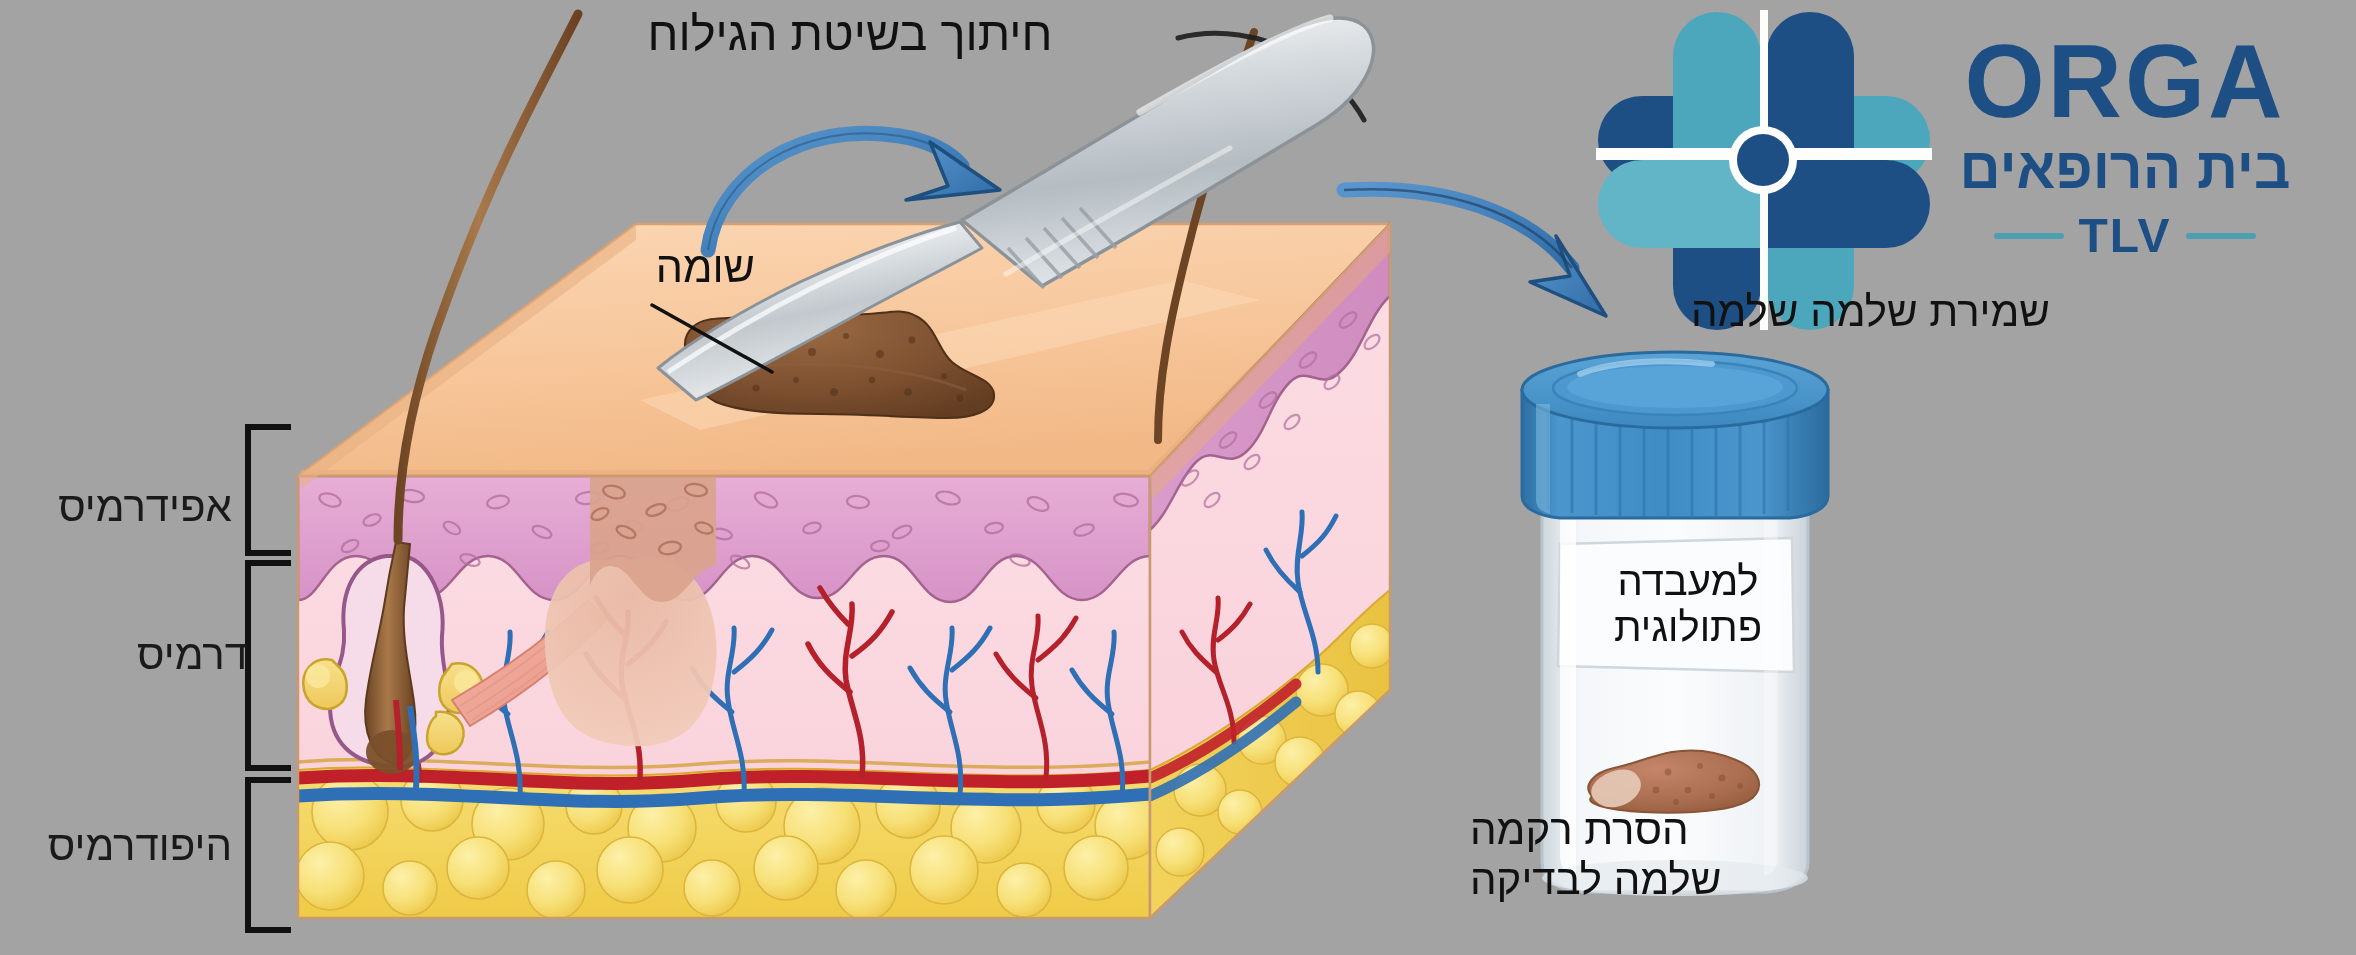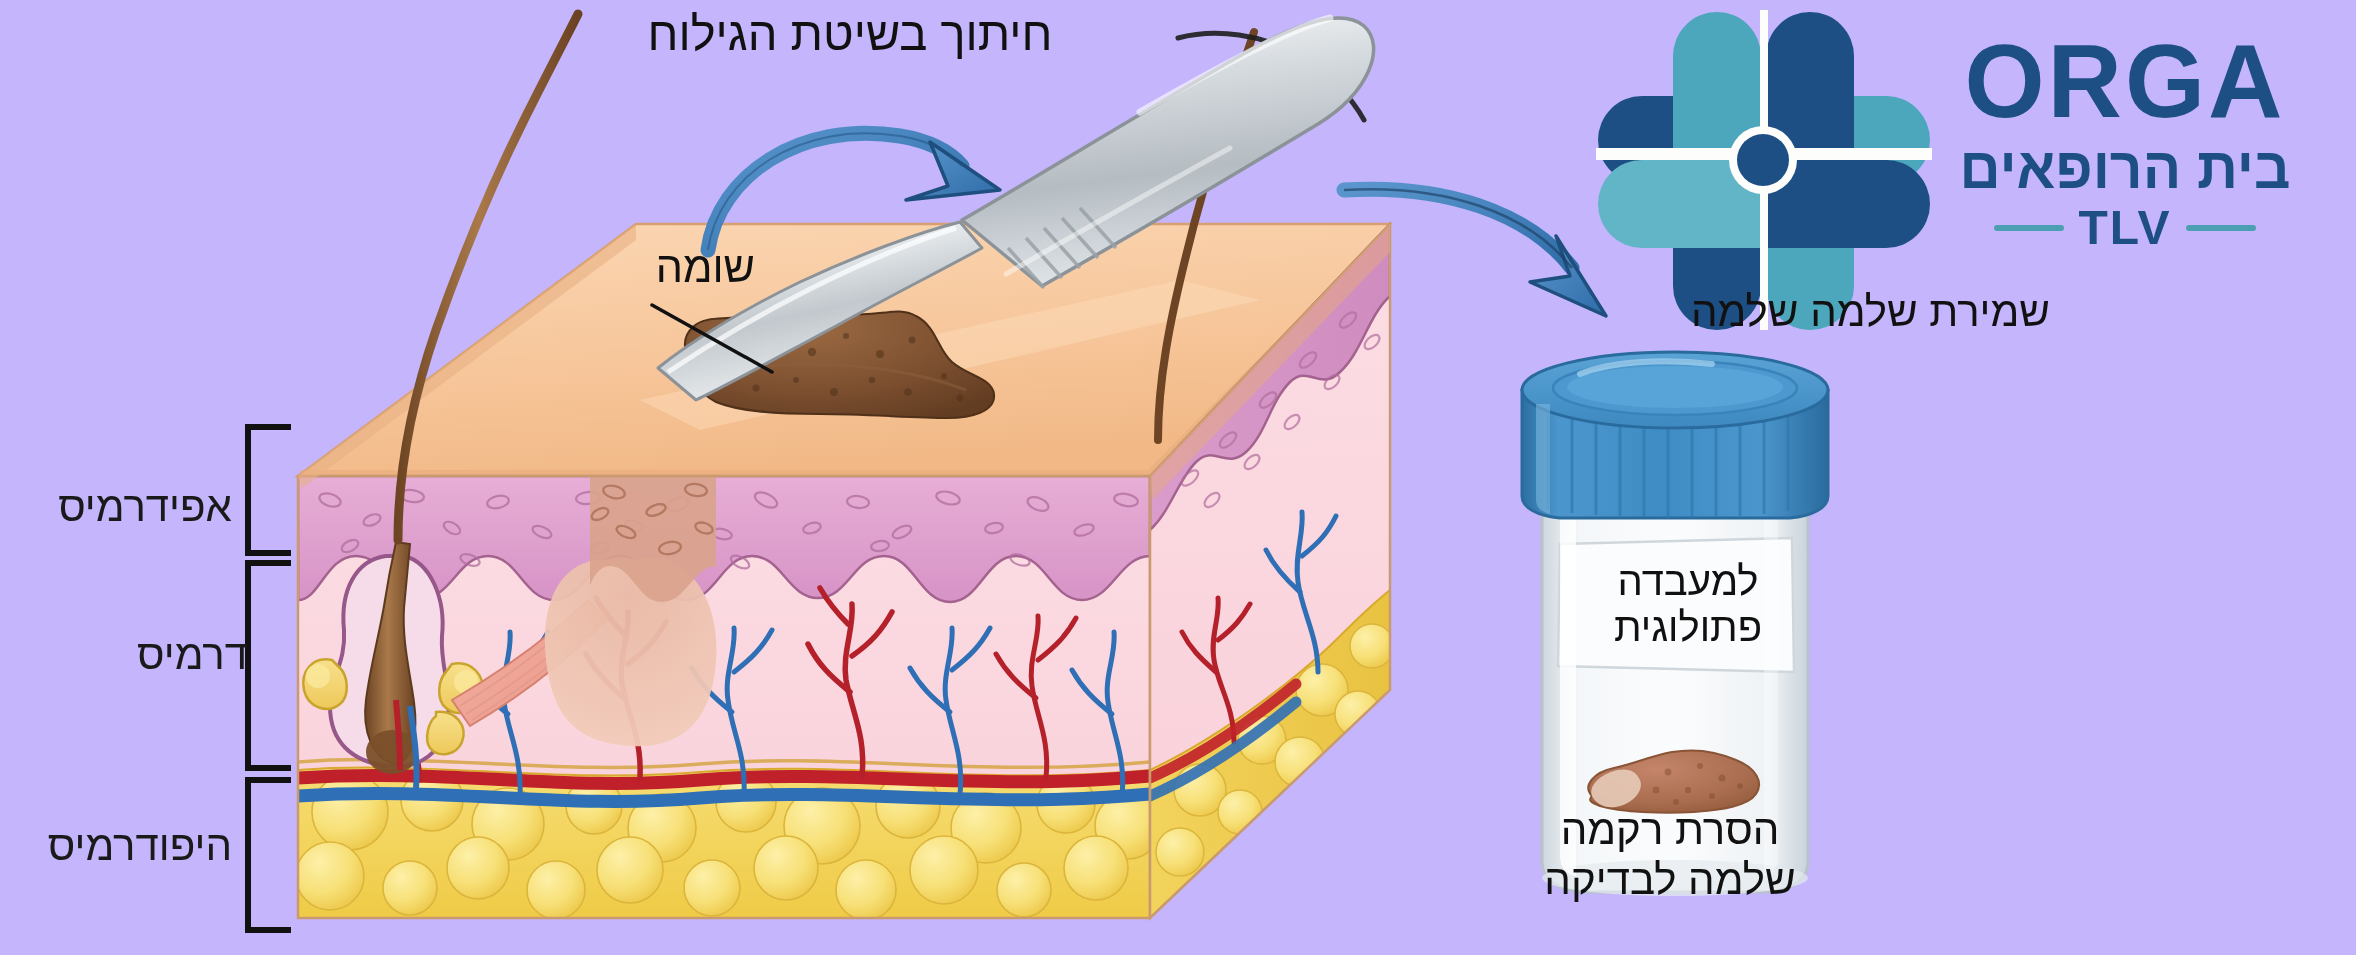--- a/index.html
+++ b/index.html
@@ -11,21 +11,21 @@
   body {
     width: 2356px; height: 955px;
     font-family: "Liberation Sans", "DejaVu Sans", sans-serif;
     overflow: hidden;
     position: relative;
   }
   #stage {
     position: relative;
     width: 2356px;
     height: 955px;
-    background: #c4b5fd;
+    background: #a3a3a3;
   }
   .abs { position: absolute; }
 
   
   .heb {
     direction: rtl;
     unicode-bidi: bidi-override;
     color: #111111;
     font-weight: 400;
     white-space: pre;
@@ -54,21 +54,21 @@
 
   #label-whole-tissue {
     left: 1580px; top: 288px;
     width: 470px;
     text-align: right;
     font-size: 42px;
   }
   #label-removal {
     left: 1470px; top: 805px;
     width: 400px;
-    text-align: center;
+    text-align: left;
     font-size: 42px;
     line-height: 1.18;
   }
   #jar-label-text {
     position: absolute;
     left: 12px; top: 0; width: 100%; height: 100%;
     display: flex; flex-direction: column;
     align-items: center; justify-content: center;
     font-size: 40px;
     line-height: 1.15;
@@ -92,21 +92,21 @@
     width: 450px;
     font-size: 57px;
     font-weight: 700;
     color: #1d4f85;
     text-align: center;
     direction: rtl;
     unicode-bidi: bidi-override;
     line-height: 1;
   }
   #orga-tlv-row {
-    left: 1905px; top: 200px;
+    left: 1905px; top: 208px;
     width: 440px;
     display: flex;
     align-items: center;
     justify-content: center;
     gap: 14px;
   }
   #orga-tlv-row .rule {
     height: 6px; width: 70px;
     background: #4c9fb0;
     border-radius: 3px;

